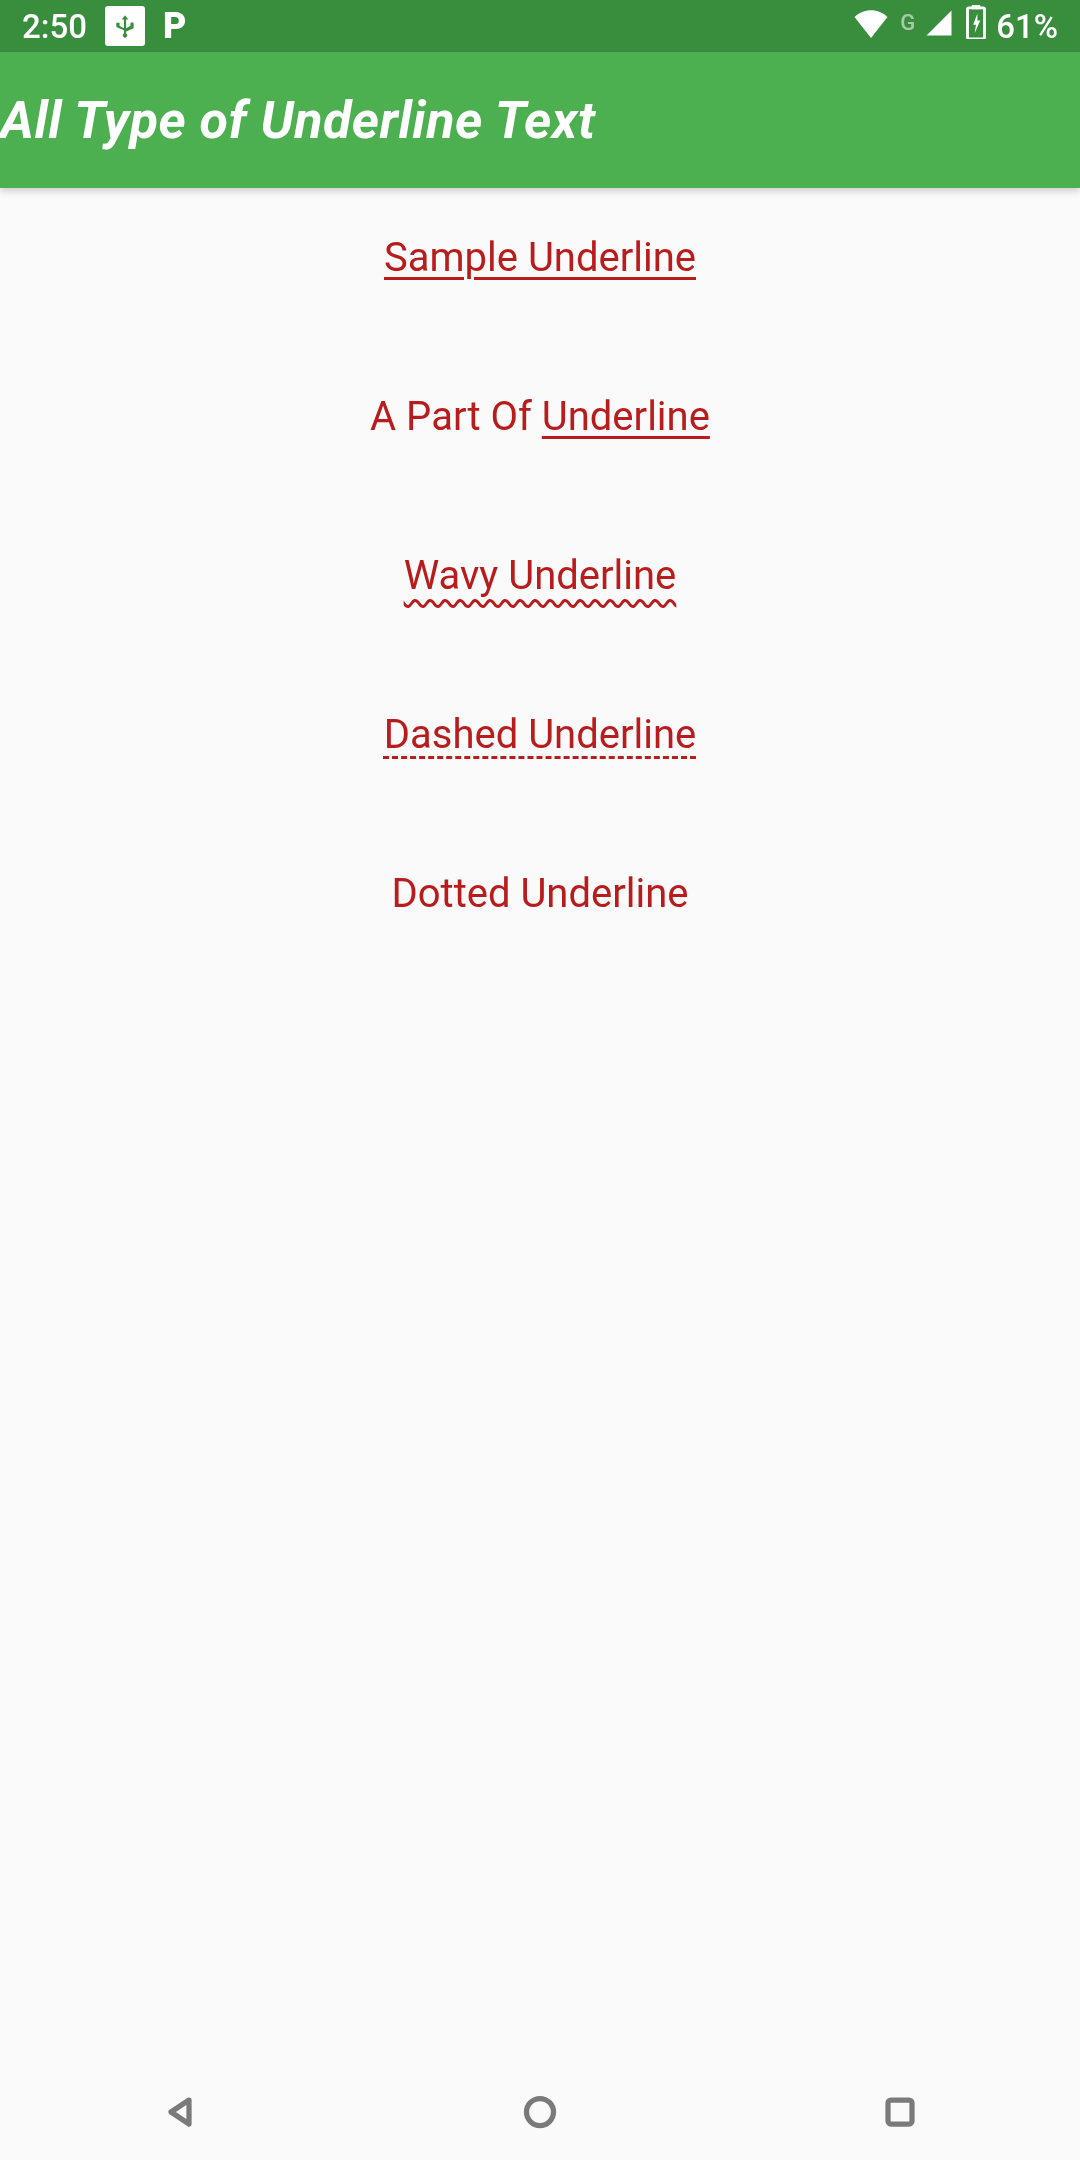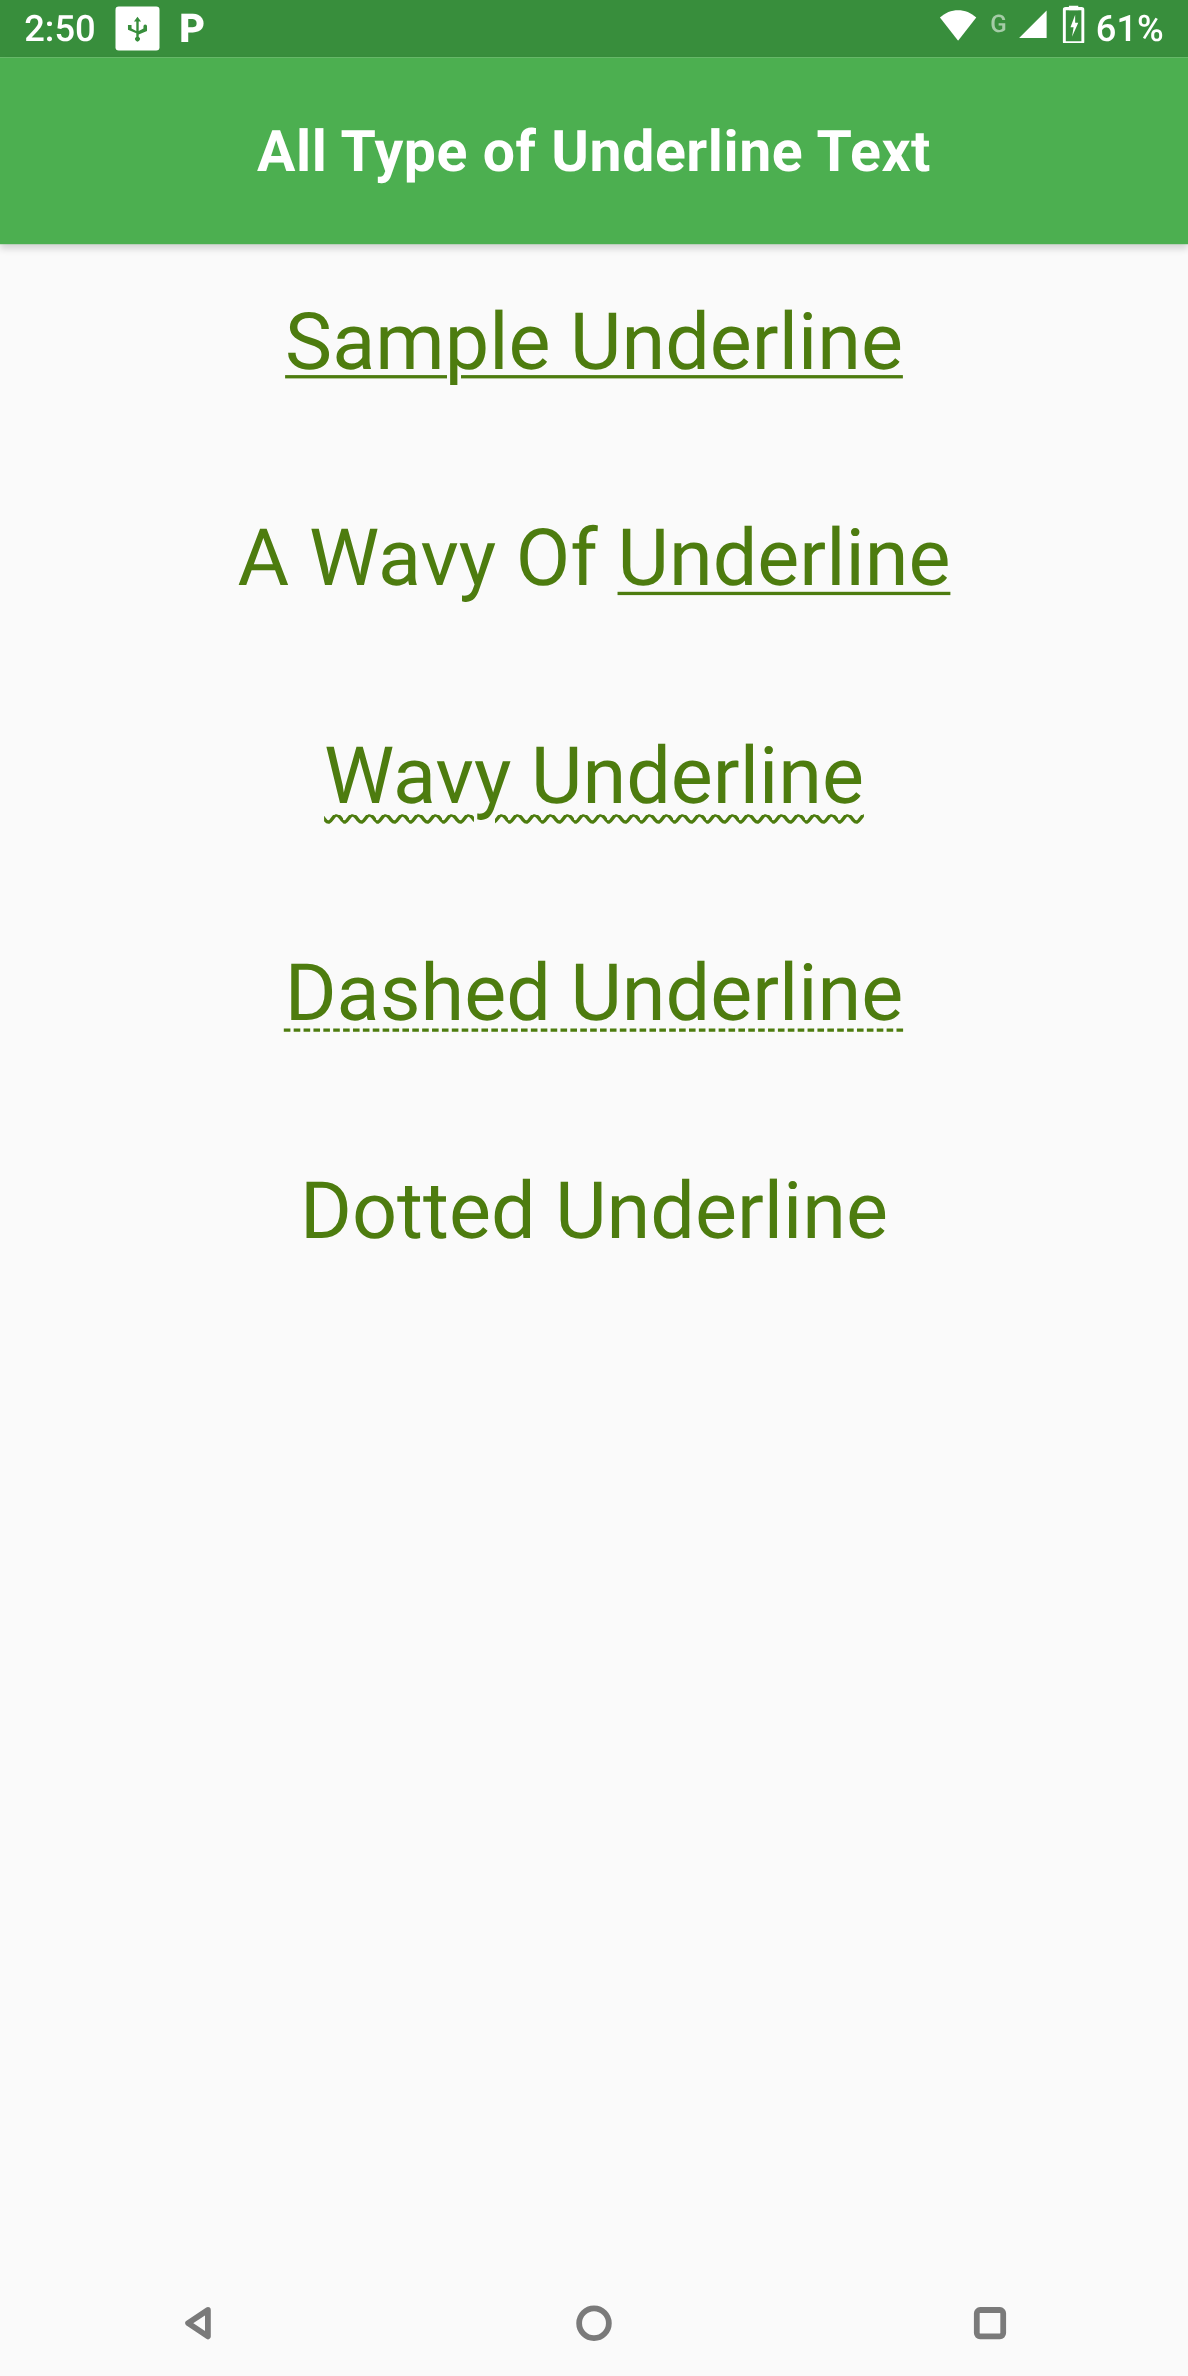--- a/index.html
+++ b/index.html
@@ -53,42 +53,43 @@
       font-size: 36px;
     }
     .g-label {
       font-size: 22px;
       color: rgba(255,255,255,0.55);
       margin-right: -3px;
       align-self: flex-start;
       margin-top: 5px;
     }
     .app-bar {
-      height: 170px;
+      height: 136px;
       background: #4caf50;
       display: flex;
       align-items: center;
-      justify-content: center;
+      justify-content: flex-start;
       box-shadow: 0 4px 6px rgba(0,0,0,0.15);
+      font-style: italic;
     }
     .app-bar-title {
       color: #fff;
       font-size: 52px;
       font-weight: 700;
       letter-spacing: 0.5px;
     }
     .content {
       padding-top: 46px;
       display: flex;
       flex-direction: column;
       align-items: center;
     }
     .example {
-      font-size: 72px;
-      color: #4d7c0f;
+      font-size: 40px;
+      color: #b91c1c;
       text-align: center;
       margin-bottom: 111px;
       line-height: 1.2;
     }
     .u-solid {
       text-decoration: underline;
       text-decoration-thickness: 3px;
       text-underline-offset: 6px;
     }
     .u-wavy {
@@ -176,21 +177,21 @@
 <div class="app-bar">
   <div class="app-bar-title">All Type of Underline Text</div>
 </div>
 
 <div class="content">
   <div class="example">
     <span class="u-solid">Sample Underline</span>
   </div>
 
   <div class="example">
-    <span>A Wavy Of </span><span class="u-solid">Underline</span>
+    <span>A Part Of </span><span class="u-solid">Underline</span>
   </div>
 
   <div class="example">
     <span class="u-wavy">Wavy Underline</span>
   </div>
 
 
   <div class="example">
     <span class="u-dashed">Dashed Underline</span>
   </div>

